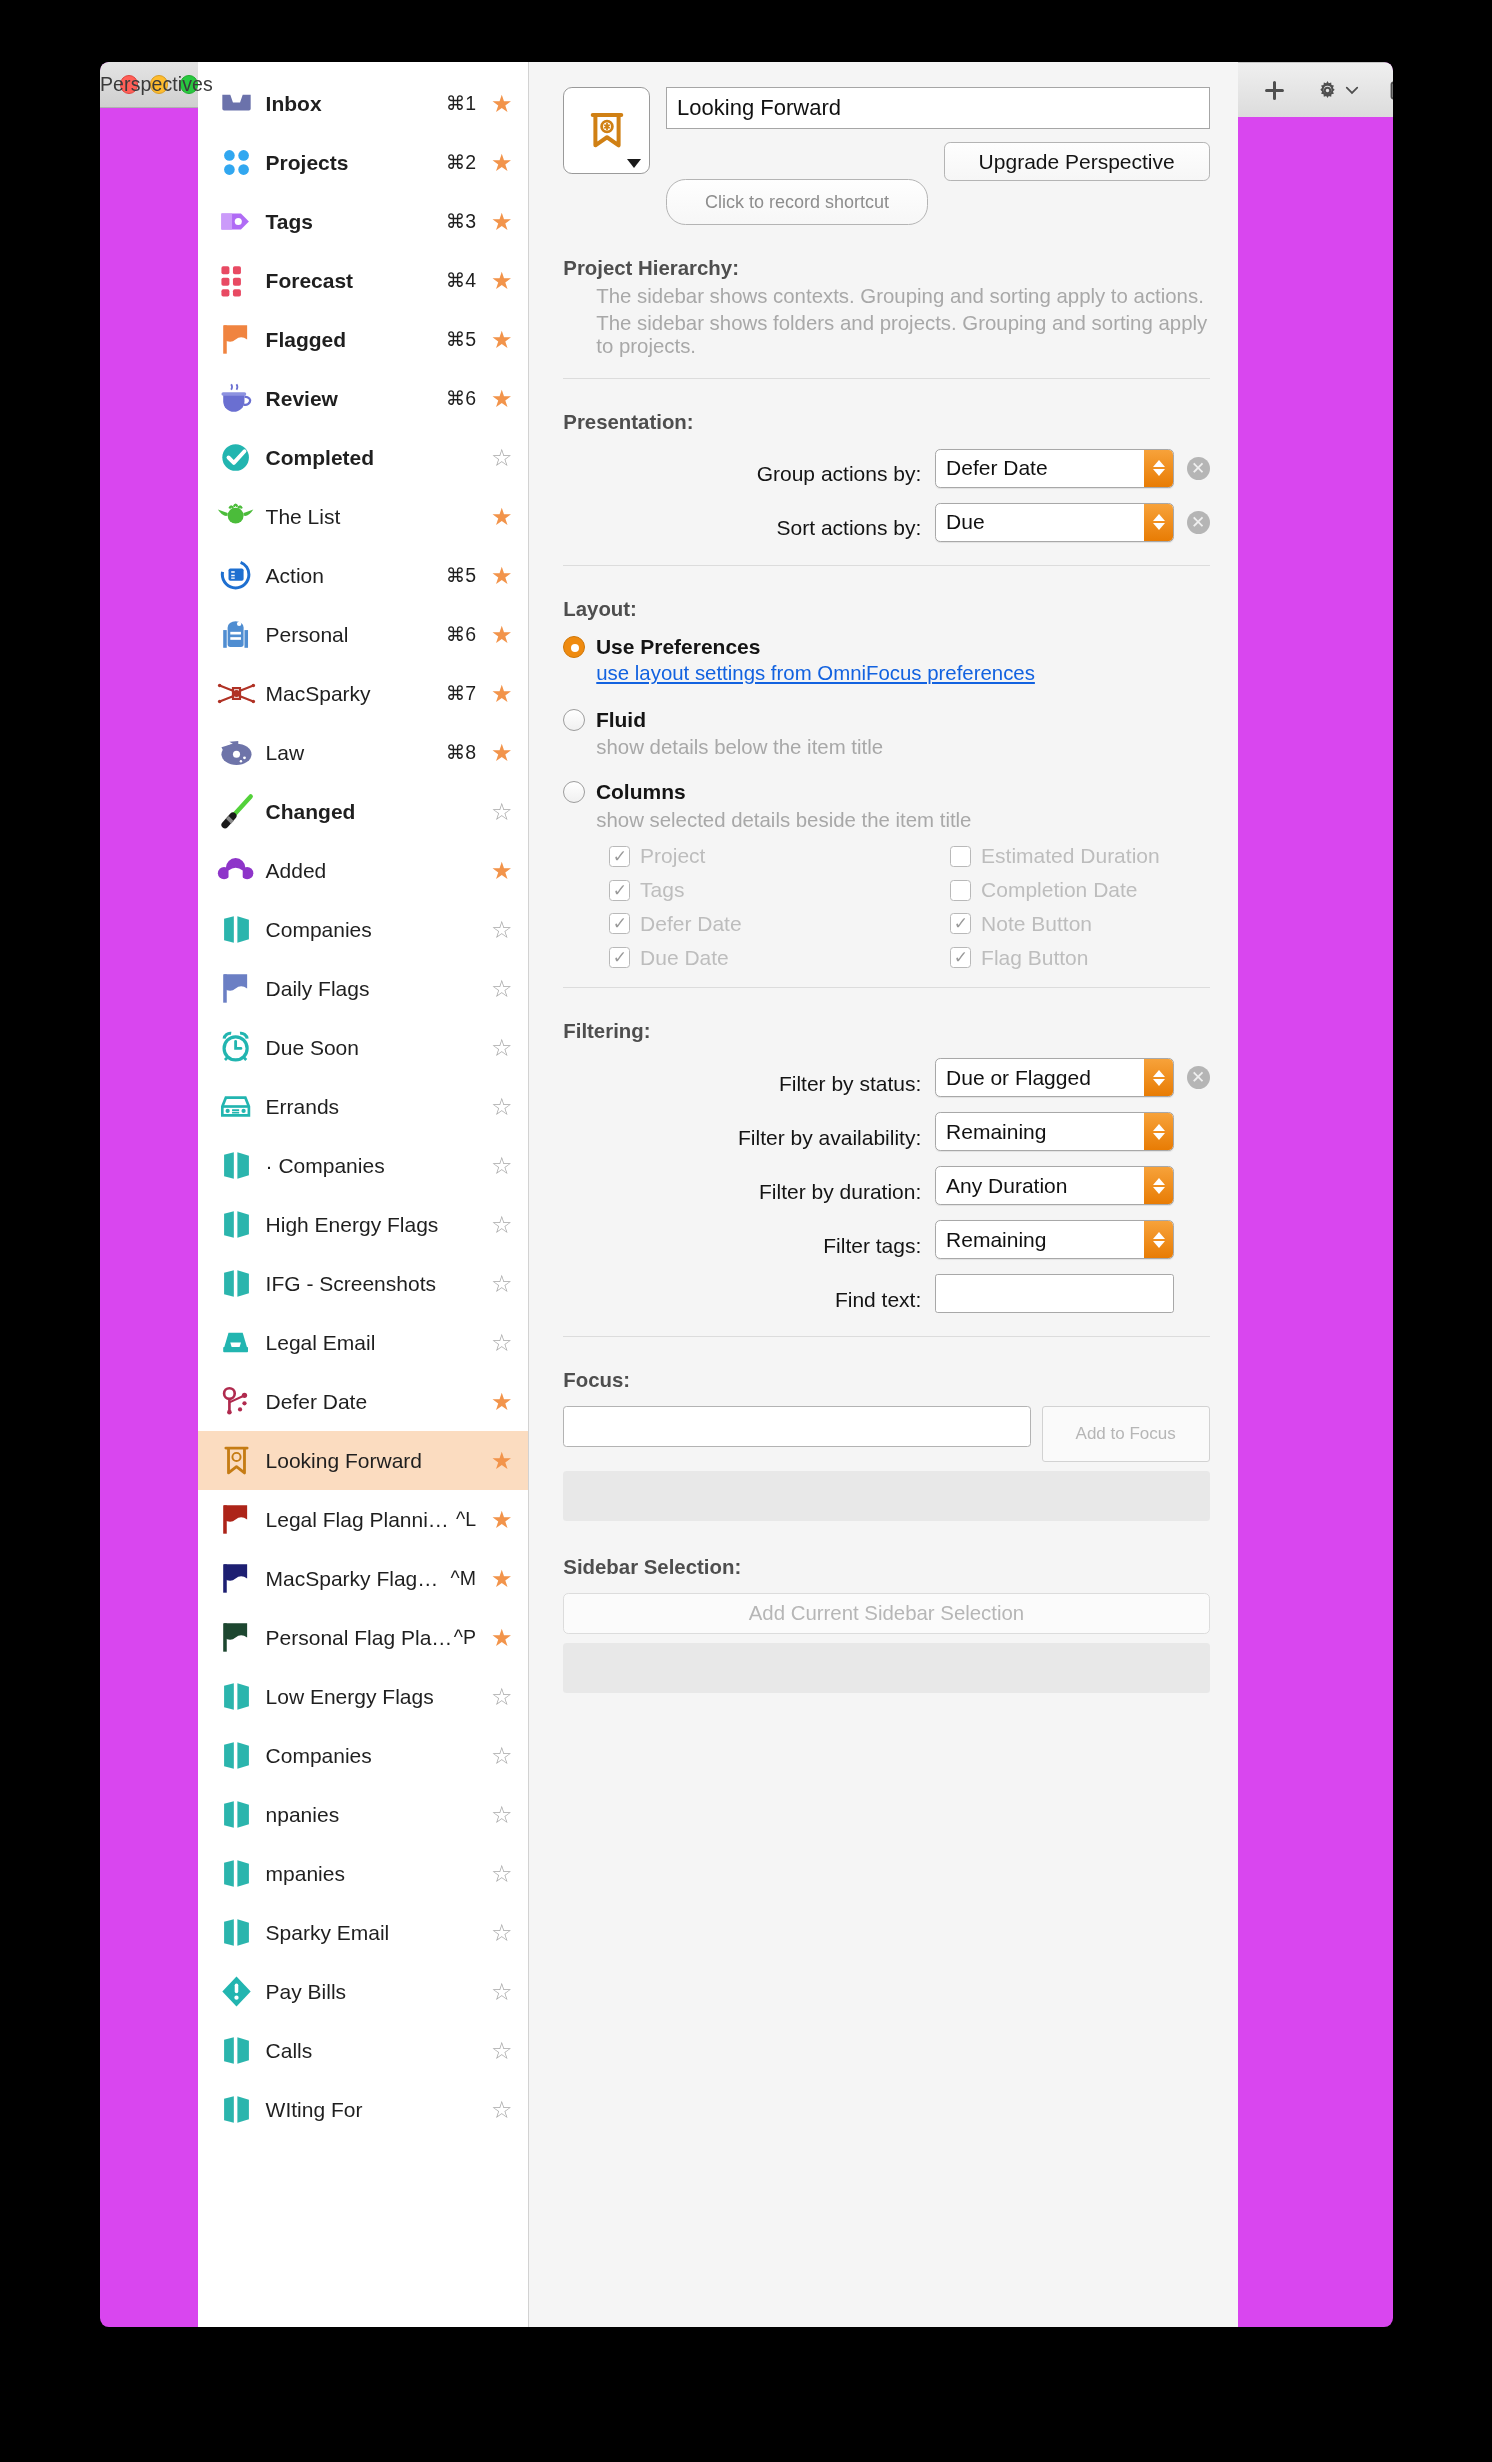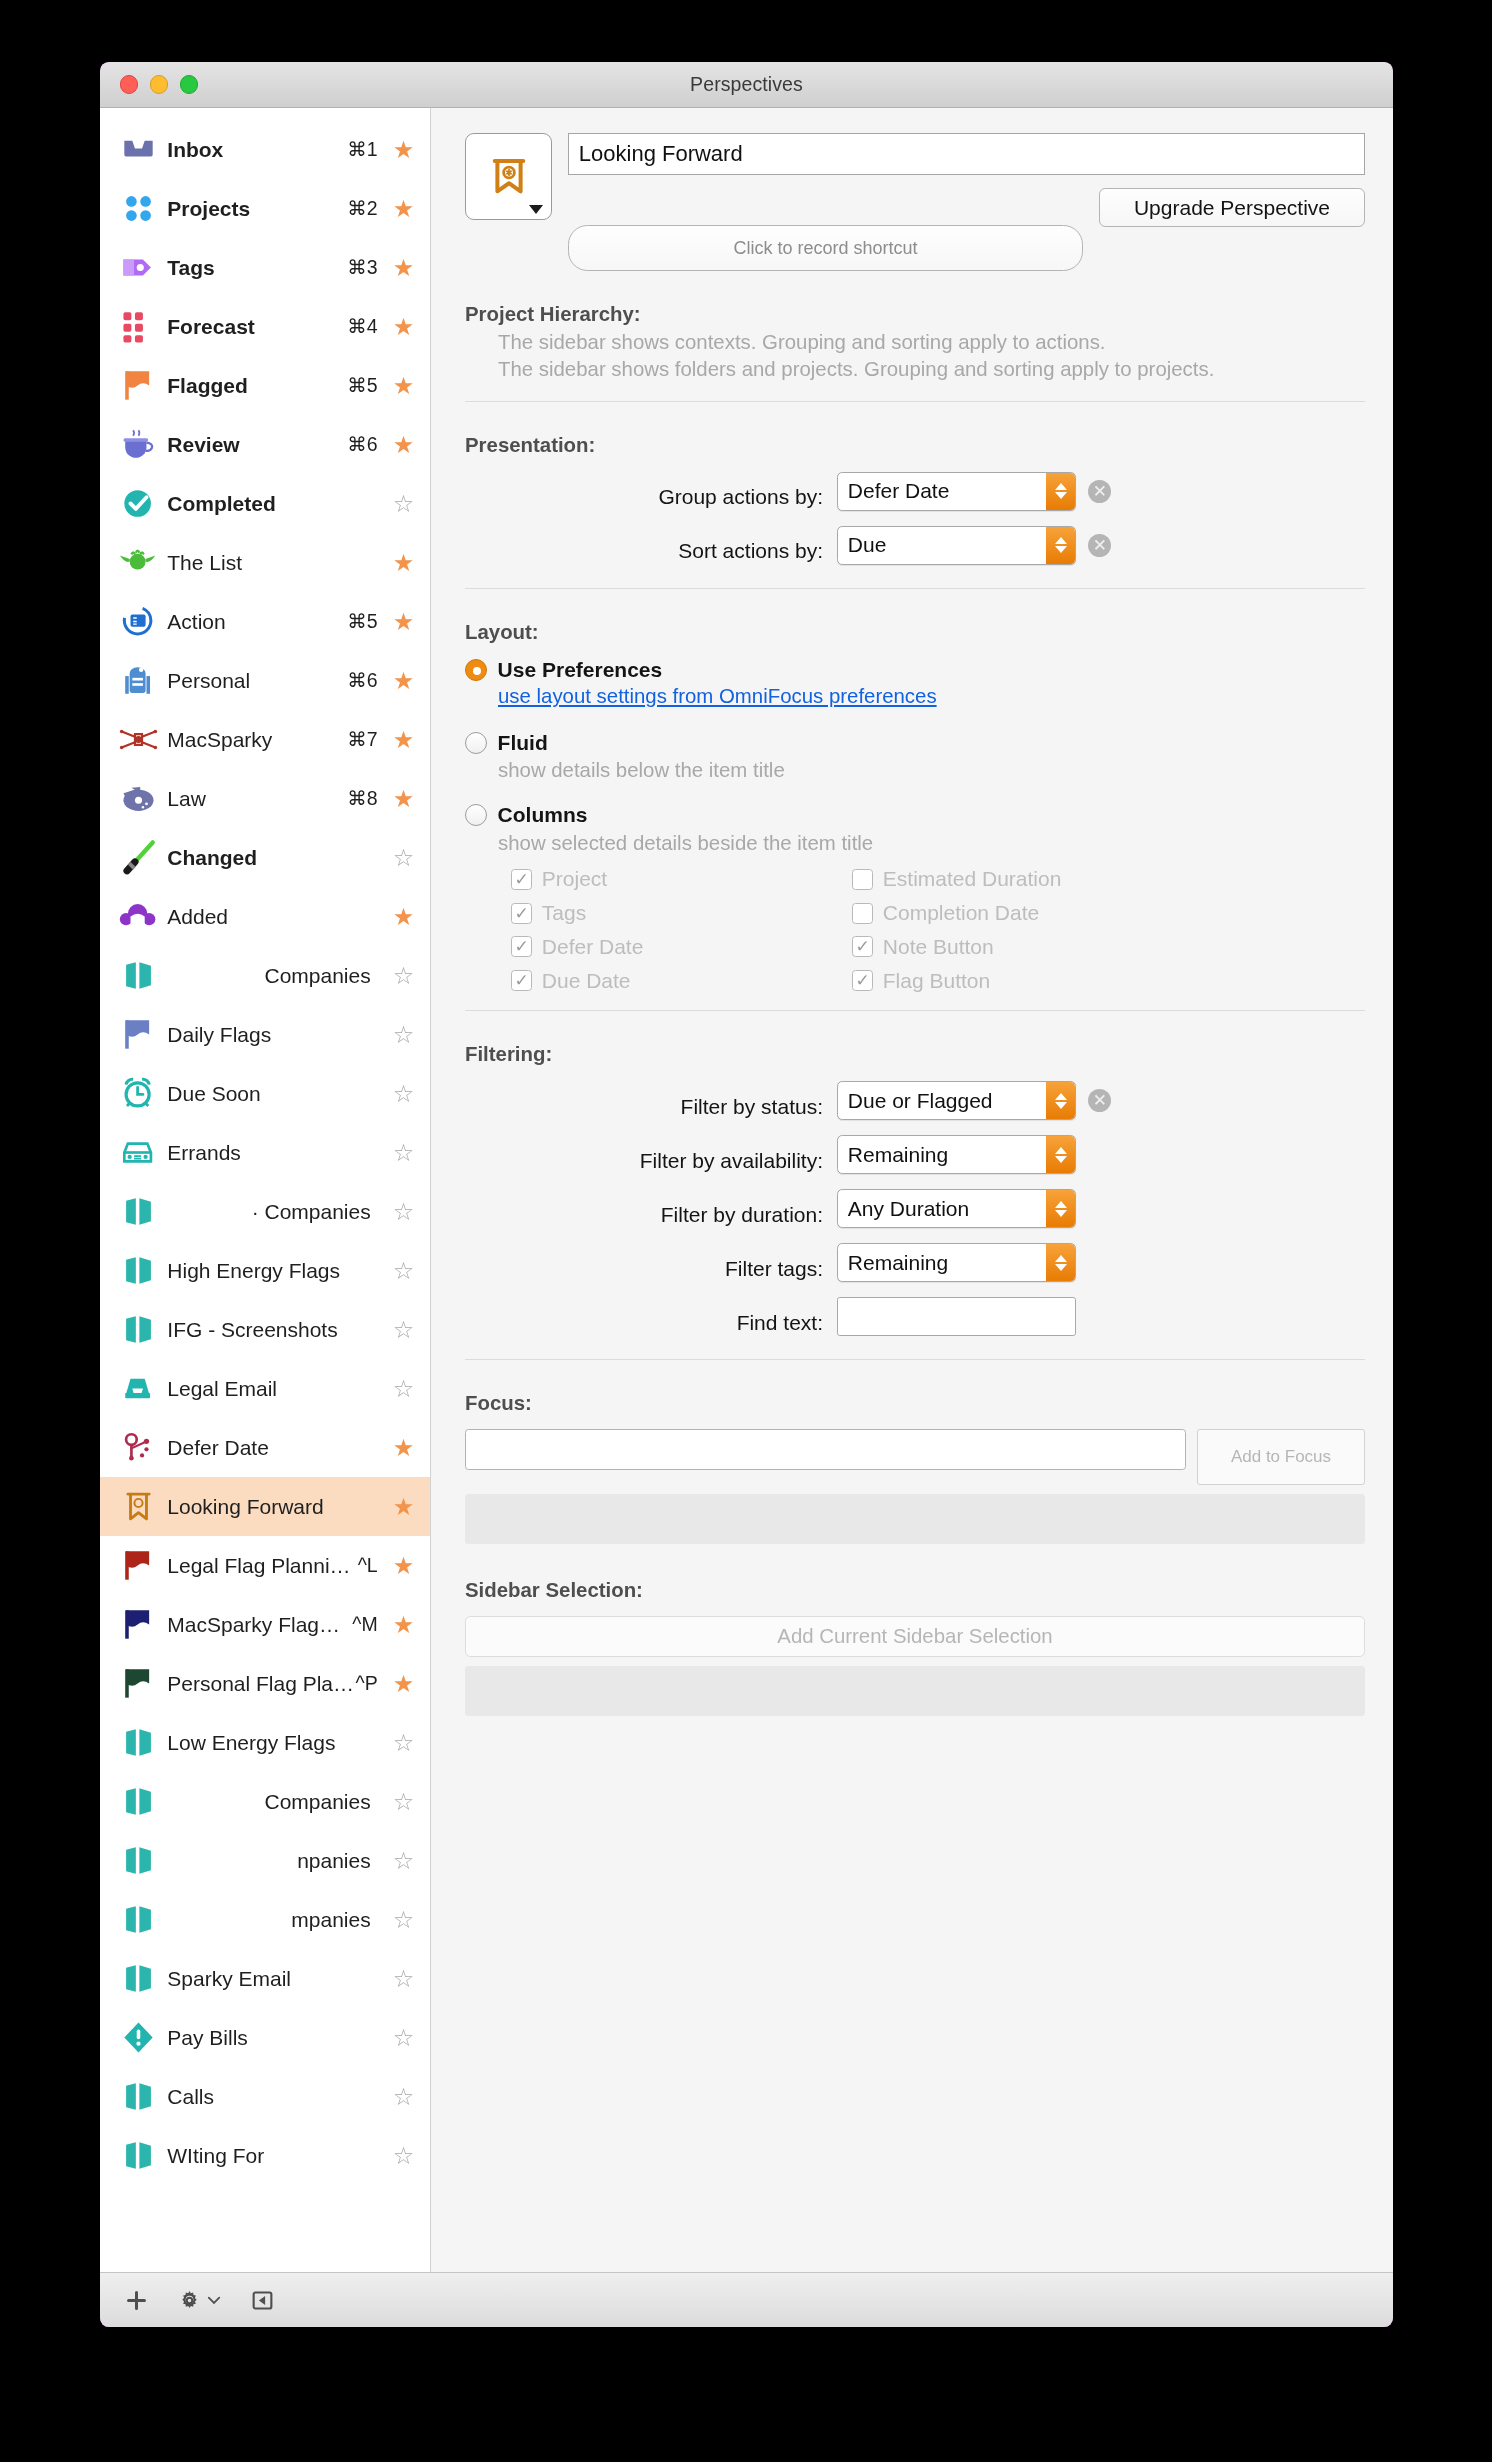--- a/index.html
+++ b/index.html
@@ -12,21 +12,21 @@
   }
   #window {
     position: absolute;
     left: 100px; top: 62px;
     width: 1293px; height: 2265px;
     background: #d946ef;
     border-radius: 8.9px;
     box-shadow: 0 8.9px 35px rgba(0,0,0,0.6);
     overflow: hidden;
     display: flex;
-    flex-direction: column;
+    flex-direction: row;
   }
   
   #titlebar {
     height: 46px;
     flex: 0 0 46px;
     background: linear-gradient(to bottom, #e4e4e4, #cfcfcf);
     border-bottom: 0.9px solid #b0b0b0;
     position: relative;
     display: flex;
     align-items: center;
@@ -73,21 +73,21 @@
   .sicon svg { display:block; }
   .slabel {
     flex: 1 1 auto;
     font-size: 21px;
     color: #1f1f1f;
     white-space: nowrap;
     overflow: hidden;
     padding-left: 5.3px;
   }
   .slabel.bold { font-weight: bold; }
-  .slabel.right { text-align: right; padding-right: 7px; }
+  .slabel.right { text-align: left; padding-right: 7px; }
   .skey {
     font-size: 19.5px; color: #1f1f1f;
     margin-right: 12.4px;
     white-space: nowrap;
   }
   .sstar { width: 26.6px; flex: 0 0 26.6px; text-align: center; }
   .star-full { color: #f2944b; font-size: 24px; line-height: 1; }
   .star-empty { color: #a8a8a8; font-size: 24px; line-height: 1; }
 
   

